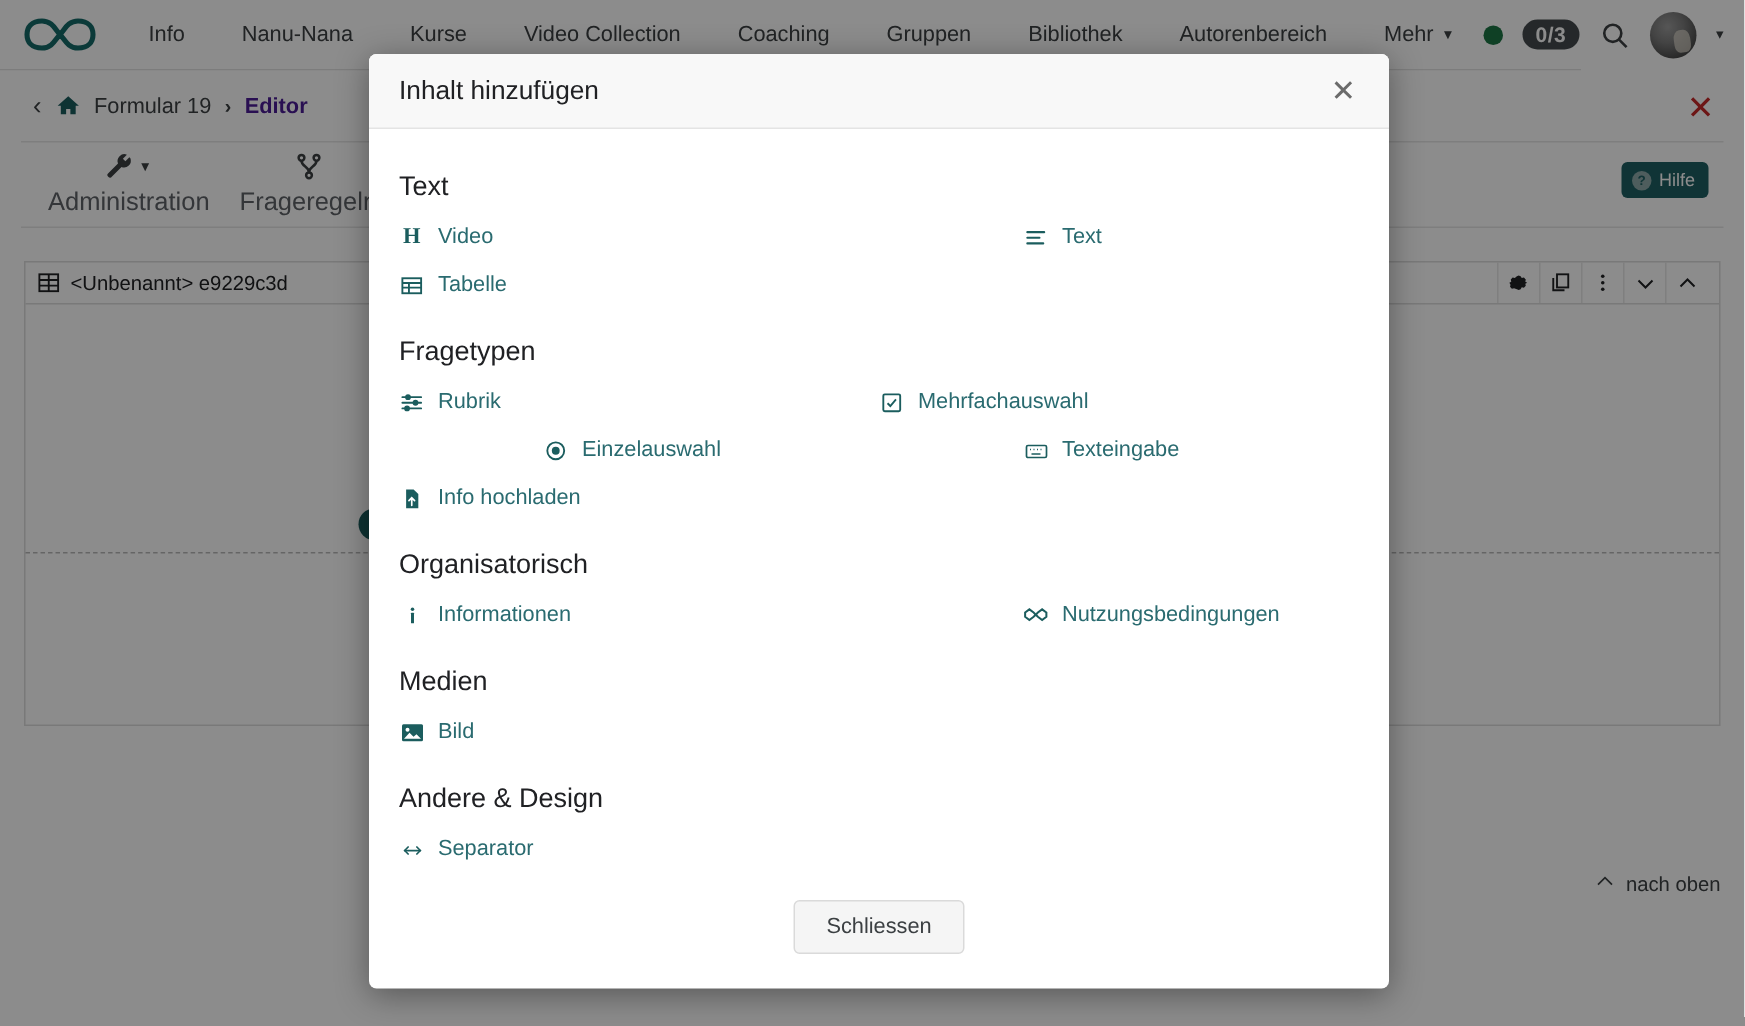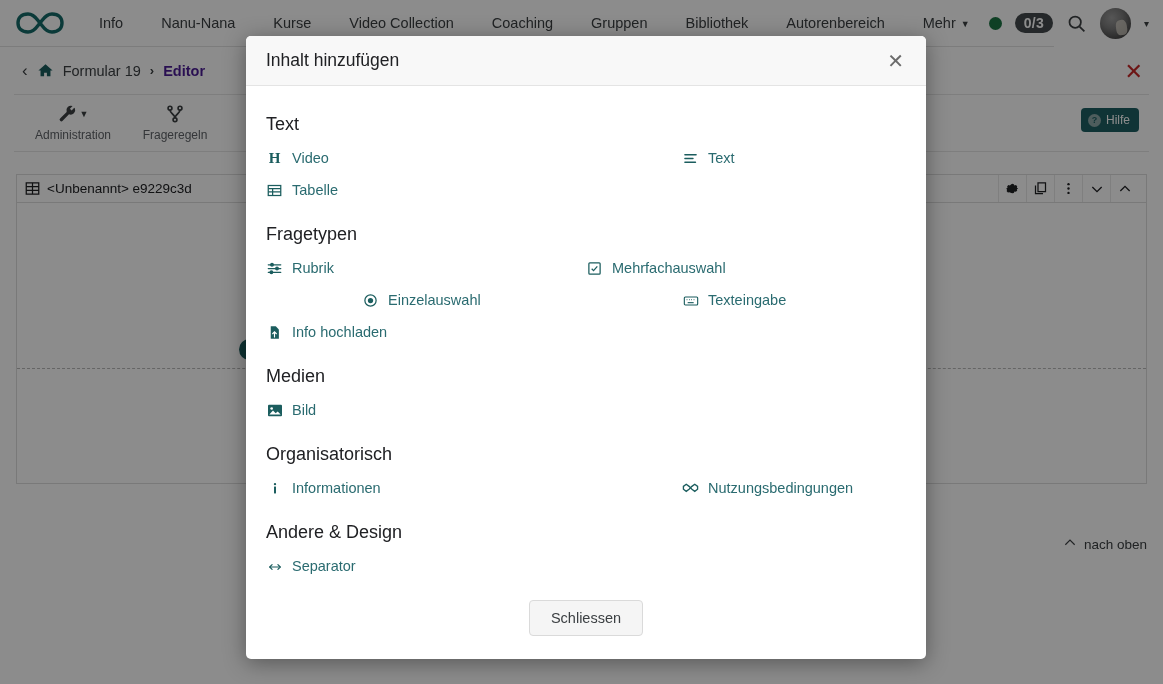--- a/index.html
+++ b/index.html
@@ -174,21 +174,21 @@
     display: flex;
     flex-direction: column;
     align-items: center;
     justify-content: center;
     gap: 4px;
     min-width: 98px;
     padding: 4px 8px;
     cursor: pointer;
   }
   .tool-icon { color: #3c4043; display: flex; align-items: center; gap: 2px; }
-  .tool-label { font-size: 12px; color: #5f6368; }
+  .tool-label { font-size: 17px; color: #5f6368; }
 
   .hilfe-btn {
     position: absolute;
     right: 10px; top: 13px;
     background: #1e6063;
     color: #ffffff;
     font-size: 12px;
     border-radius: 4px;
     padding: 5px 9px 5px 7px;
     display: flex;
@@ -277,21 +277,21 @@
     display: flex;
     align-items: center;
     justify-content: center;
     font-size: 14px;
     line-height: 1;
   }
 
   .nach-oben {
     position: absolute;
     right: 16px;
-    top: 536px;
+    top: 581px;
     display: flex;
     align-items: center;
     gap: 7px;
     font-size: 13.5px;
     color: #3c4043;
     cursor: pointer;
   }
 
   
   .overlay {
@@ -653,60 +653,60 @@
                 <path d="M6 2h8l5 5v15H6z"></path>
                 <path d="M12 19v-7M9 14l3-3 3 3" stroke="#ffffff" stroke-width="1.8" fill="none" stroke-linecap="round"></path>
               </svg>
             </span>
             <span>Info hochladen</span>
           </a>
         </div>
       </div>
 
       <div class="section">
+        <h3 class="section-title">Organisatorisch</h3>
+        <div class="grid">
+          <a class="item">
+            <span class="ic">
+              <svg width="14" height="15" viewBox="0 0 24 24" fill="#1b5d5e" aria-hidden="true">
+                <circle cx="12" cy="4.5" r="2"></circle>
+                  <rect x="10.3" y="8.5" width="3.4" height="12" rx="0.6"></rect>
+              </svg>
+            </span>
+            <span>Informationen</span>
+          </a>
+          <a class="item col2">
+            <span class="ic">
+              <svg width="17" height="15" viewBox="0 0 24 20" fill="none" stroke="#1b5d5e" stroke-width="1.9" aria-hidden="true">
+                <path d="M2 7l4-3 4 3 2 2-2 2-4 3-4-3z"></path>
+                <path d="M22 7l-4-3-4 3-2 2 2 2 4 3 4-3z"></path>
+              </svg>
+            </span>
+            <span>Nutzungsbedingungen</span>
+          </a>
+        </div>
+      </div>
+
+      <div class="section">
         <h3 class="section-title">Medien</h3>
         <div class="grid">
           <a class="item">
             <span class="ic">
               <svg width="16" height="15" viewBox="0 0 24 22" fill="#1b5d5e" aria-hidden="true">
                 <rect x="1.5" y="2.5" width="21" height="17" rx="1.5"></rect>
                 <circle cx="7" cy="8" r="2" fill="#ffffff"></circle>
                 <path d="M3.5 17l5.5-6 4 4 3-2.5 4.5 4.5z" fill="#ffffff"></path>
               </svg>
             </span>
             <span>Bild</span>
           </a>
         </div>
       </div>
 
       <div class="section">
-        <h3 class="section-title">Organisatorisch</h3>
-        <div class="grid">
-          <a class="item">
-            <span class="ic">
-              <svg width="14" height="15" viewBox="0 0 24 24" fill="#1b5d5e" aria-hidden="true">
-                <circle cx="12" cy="4.5" r="2"></circle>
-                  <rect x="10.3" y="8.5" width="3.4" height="12" rx="0.6"></rect>
-              </svg>
-            </span>
-            <span>Informationen</span>
-          </a>
-          <a class="item col2">
-            <span class="ic">
-              <svg width="17" height="15" viewBox="0 0 24 20" fill="none" stroke="#1b5d5e" stroke-width="1.9" aria-hidden="true">
-                <path d="M2 7l4-3 4 3 2 2-2 2-4 3-4-3z"></path>
-                <path d="M22 7l-4-3-4 3-2 2 2 2 4 3 4-3z"></path>
-              </svg>
-            </span>
-            <span>Nutzungsbedingungen</span>
-          </a>
-        </div>
-      </div>
-
-      <div class="section">
         <h3 class="section-title">Andere &amp; Design</h3>
         <div class="grid">
           <a class="item">
             <span class="ic">
               <svg width="16" height="14" viewBox="0 0 24 24" fill="none" stroke="#1b5d5e" stroke-width="2" stroke-linecap="round" stroke-linejoin="round" aria-hidden="true">
                 <line x1="3" y1="12" x2="21" y2="12"></line>
                   <polyline points="7,8 3,12 7,16"></polyline>
                   <polyline points="17,8 21,12 17,16"></polyline>
               </svg>
             </span>

